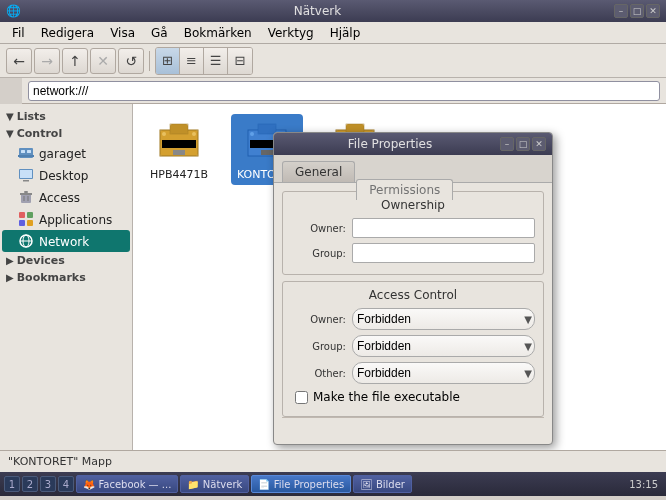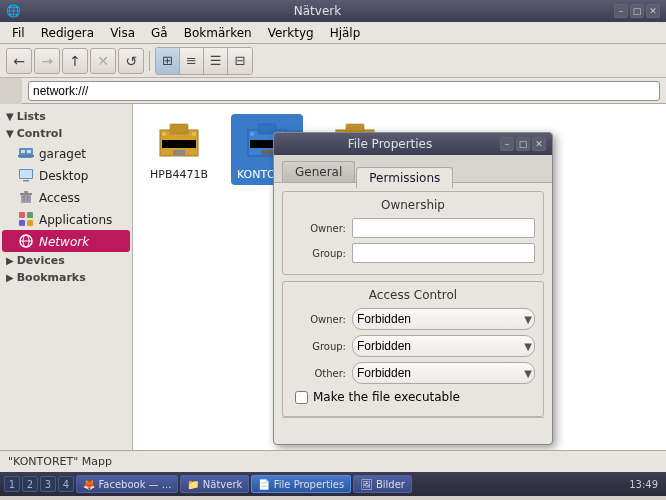--- a/index.html
+++ b/index.html
@@ -135,23 +135,22 @@
       display: flex;
       align-items: flex-end;
       padding: 3px 8px 3px 16px;
       cursor: pointer;
       border-radius: 3px;
       margin: 0 2px;
       font-size: 12px;
       color: #222;
     }
     .sidebar-item.active {
-      background: #be185d;
+      background: #0f766e;
       color: white;
-      font-style: italic;
     }
     .sidebar-icon {
       width: 16px; height: 16px;
       margin-right: 5px;
       display: flex; align-items: center; justify-content: center;
       font-size: 14px;
       flex-shrink: 0;
     }
 
     
@@ -290,23 +289,23 @@
       border: 1px solid #aaa;
       border-bottom: none;
       border-radius: 3px 3px 0 0;
       cursor: pointer;
       font-size: 12px;
       color: #333;
     }
     .tab.active {
       background: #e8e4de;
       border-color: #aaa;
-      color: #0f172a;
+      color: #737373;
       position: relative;
-      top: 6px;
+      top: 18px;
       z-index: 1;
     }
     .tab-content { padding: 8px; }
 
     
     .form-section-title {
       text-align: center;
       font-size: 12px;
       color: #333;
       margin-bottom: 6px;
@@ -660,14 +659,14 @@
   <div class="taskbar-app active">
     <span>📄</span>
     <span>File Properties</span>
   </div>
   <div class="taskbar-app">
     <span>🖼</span>
     <span>Bilder</span>
   </div>
 
   <div class="taskbar-spacer"></div>
-  <div class="taskbar-time">13:49</div>
+  <div class="taskbar-time">13:15</div>
 </div>
 
 </body></html>

